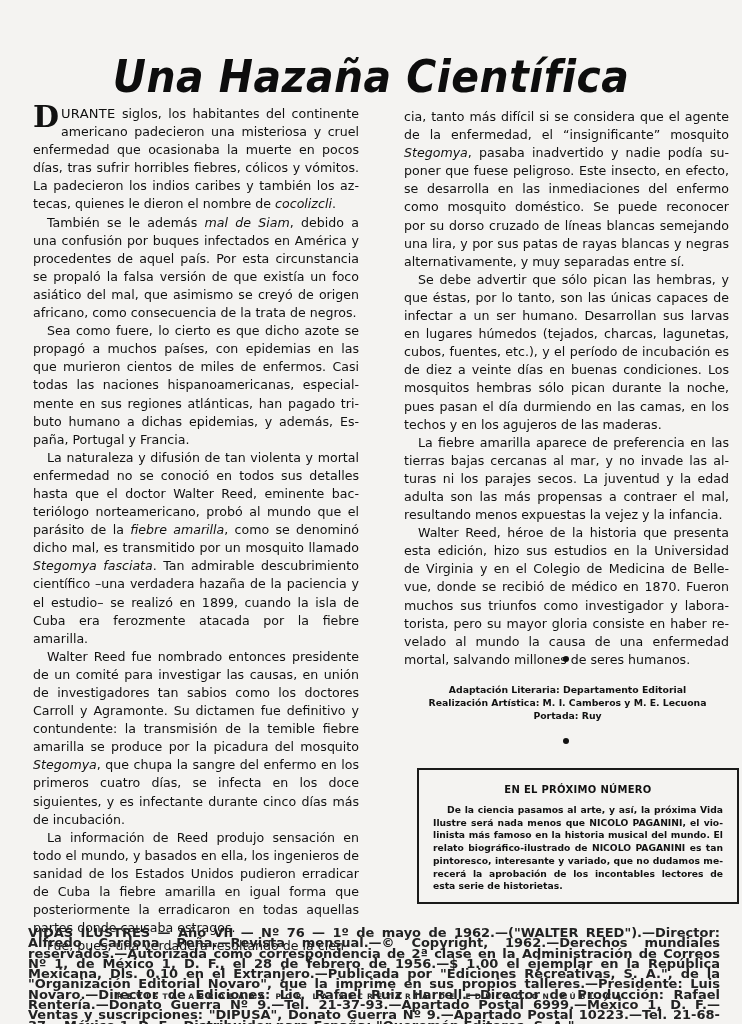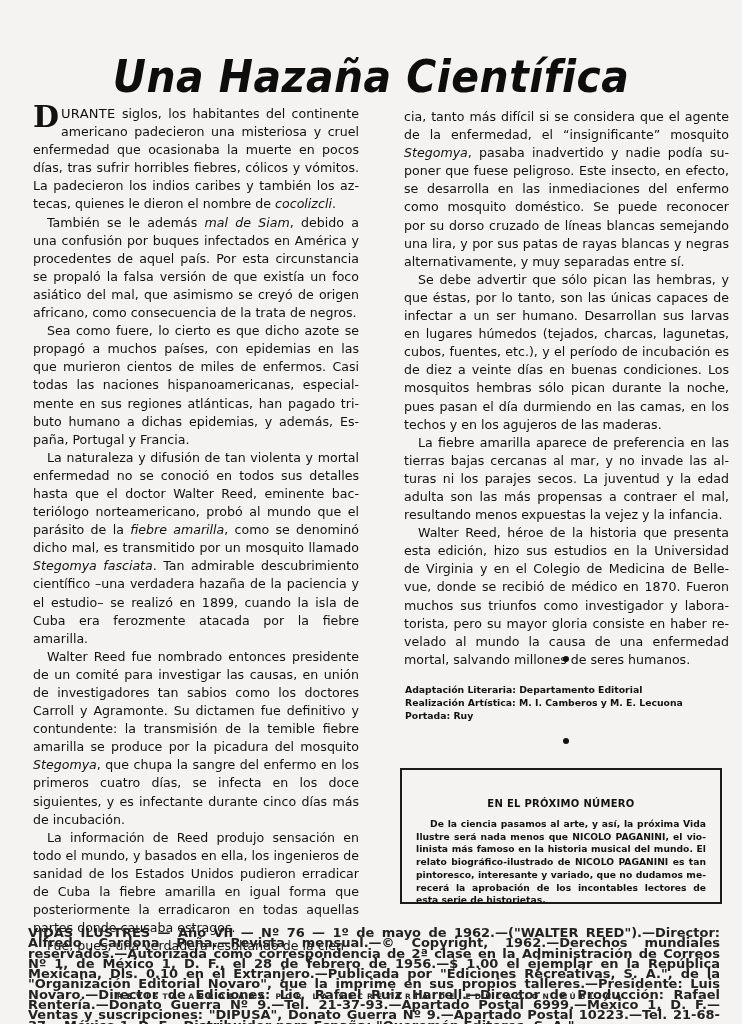--- a/index.html
+++ b/index.html
@@ -35,26 +35,26 @@
     margin: 2px 2px 0 0;
   }
   .smallcaps { font-size: 13px; letter-spacing: 0.3px; }
   em { font-style: italic; }
   .sep-dot {
     position: absolute; width: 6px; height: 6px; border-radius: 50%;
     background: #111;
   }
   .credits {
     position: absolute; left: 405px; width: 325px; top: 683px;
-    text-align: left; font-size: 9.3px; line-height: 13px; font-weight: bold;
+    text-align: center; font-size: 9.3px; line-height: 13px; font-weight: bold;
   }
   .next-box {
-    position: absolute; left: 400px; top: 768px; width: 322px; height: 136px;
+    position: absolute; left: 417px; top: 768px; width: 322px; height: 136px;
     border: 2px solid #1a1a1a; box-sizing: border-box;
-    padding: 28px 14px 0 14px;
+    padding: 14px 14px 0 14px;
   }
   .next-title {
     text-align: center; font-weight: bold; font-size: 10px; letter-spacing: 0.3px;
     margin-bottom: 9px;
   }
   .next-body {
     font-size: 9.2px; line-height: 12.7px; font-weight: bold; text-align: justify;
     text-indent: 14px; margin: 0;
   }
   .footer {

